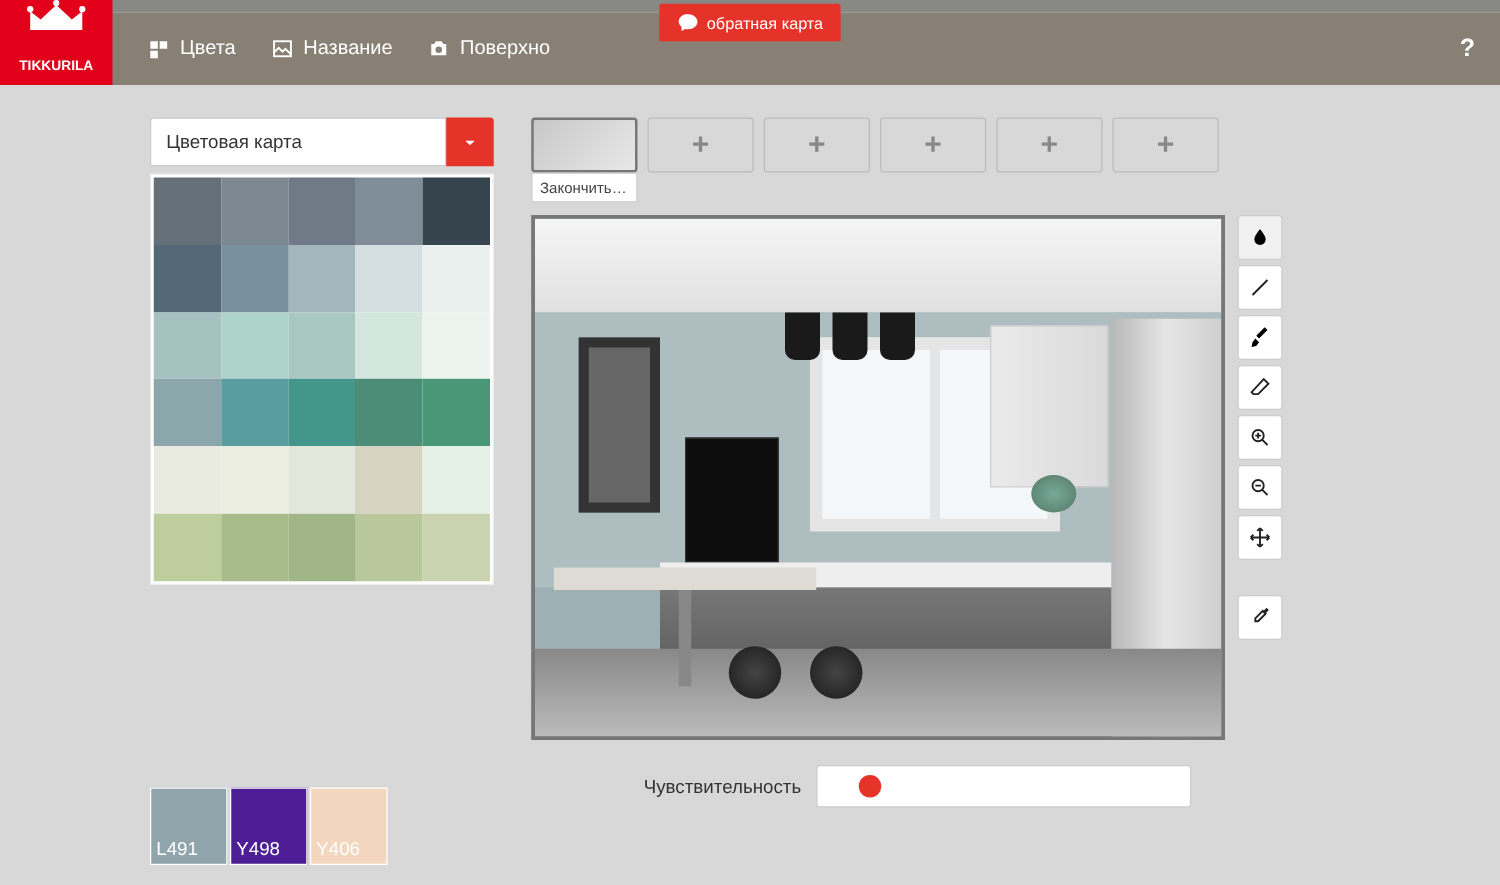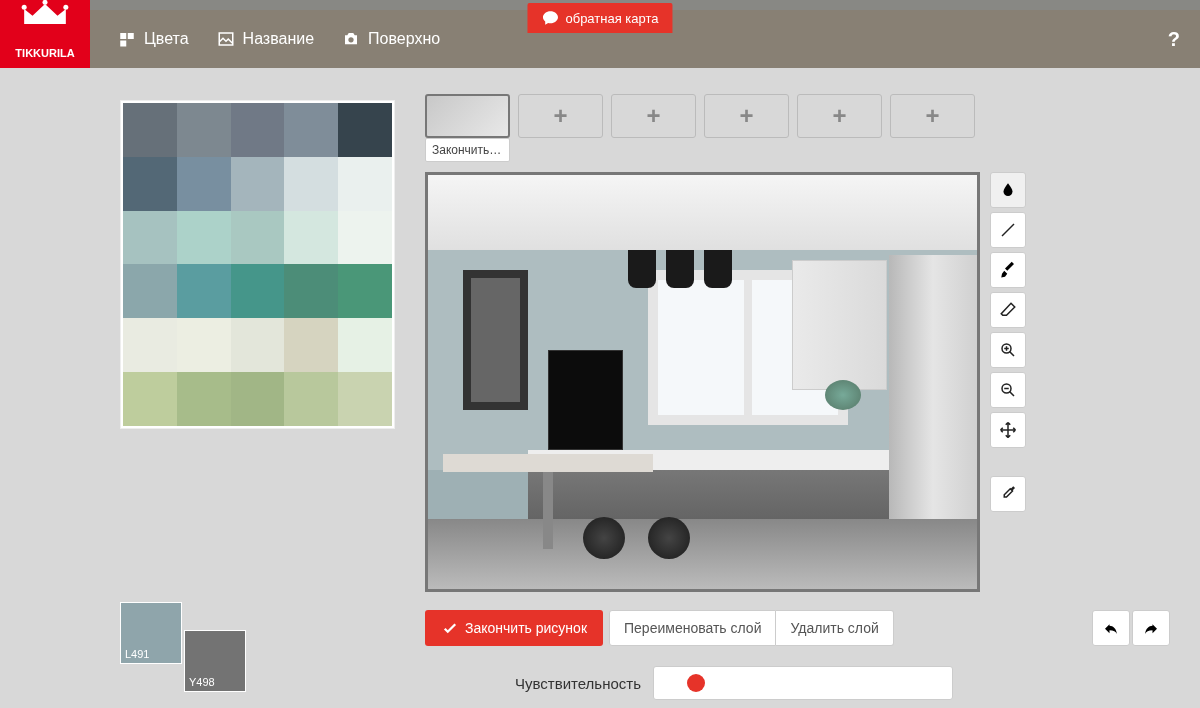--- a/index.html
+++ b/index.html
@@ -23,21 +23,21 @@
 .color-map-dd { width: 38px; background: #e63329; color: #fff; display: flex; align-items: center; justify-content: center; border-radius: 0 3px 0 0; cursor: pointer; }
 .search-row { display: flex; margin-top: 4px; }
 .search-input { flex: 1; padding: 10px 12px; border: 1px solid #ccc; font-size: 15px; color: #555; border-radius: 3px 0 0 3px; }
 .search-btn { width: 38px; background: #e63329; color: #fff; display: flex; align-items: center; justify-content: center; border-radius: 0 3px 3px 0; cursor: pointer; }
 
 .swatch-grid { margin-top: 6px; display: grid; grid-template-columns: repeat(5, 1fr); gap: 0; border: 1px solid #eee; background: #fff; padding: 2px; width: 100%; }
 .swatch { aspect-ratio: 1/1; cursor: pointer; }
 
 .selected-row { display: flex; gap: 2px; position: absolute; bottom: 16px; left: 120px; }
 .sel-swatch { width: 62px; height: 62px; position: relative; cursor: pointer; border: 1px solid #fff; }
-.sel-label { position: absolute; bottom: 3px; left: 4px; font-size: 11px; color: #fff; }
+.sel-label { position: absolute; bottom: 3px; left: 4px; font-size: 15px; color: #fff; }
 
 .main-area { flex: 1; display: flex; flex-direction: column; gap: 10px; }
 .surface-tabs { display: flex; gap: 8px; }
 .surface-tab { width: 85px; }
 .surface-thumb { height: 44px; border: 1px solid #bbb; background: #d8d8d8; border-radius: 3px; display: flex; align-items: center; justify-content: center; color: #888; font-size: 24px; font-weight: bold; cursor: pointer; }
 .surface-tab.active .surface-thumb { background: linear-gradient(135deg, #c8c8c8, #e8e8e8); border: 2px solid #777; }
 .surface-label { font-size: 12px; color: #444; background: #fff; padding: 4px 6px; border: 1px solid #ccc; border-radius: 2px; text-align: left; white-space: nowrap; overflow: hidden; text-overflow: ellipsis; }
 
 .canvas-wrap { position: relative; display: flex; gap: 10px; }
 .canvas { width: 555px; height: 420px; border: 3px solid #777; background: #9eb0b4; position: relative; overflow: hidden; }
@@ -125,20 +125,28 @@
         <path d="M4 7h3l2-3h6l2 3h3v12H4z"></path>
         <circle cx="12" cy="13" r="3.5" fill="#888074"></circle>
       </svg>
     <span>Поверхно</span>
   </div>
   <div class="nav-help">?</div>
 </div>
 
 <div class="content">
   <div class="left-panel">
+    <div class="color-map-header">
+      <button class="color-map-btn">Цветовая карта</button>
+      <div class="color-map-dd">
+        <svg viewBox="0 0 24 24" fill="#fff">
+            <path d="M7 10l5 5 5-5z"></path>
+          </svg>
+      </div>
+    </div>
     <div class="swatch-grid" id="swatch-grid">
         <div class="swatch" style="background: rgb(102, 112, 121);"></div>
         <div class="swatch" style="background: rgb(125, 136, 144);"></div>
         <div class="swatch" style="background: rgb(112, 121, 134);"></div>
         <div class="swatch" style="background: rgb(127, 141, 153);"></div>
         <div class="swatch" style="background: rgb(54, 68, 77);"></div>
         <div class="swatch" style="background: rgb(83, 104, 118);"></div>
         <div class="swatch" style="background: rgb(120, 143, 160);"></div>
         <div class="swatch" style="background: rgb(164, 181, 188);"></div>
         <div class="swatch" style="background: rgb(212, 222, 224);"></div>
@@ -258,54 +266,33 @@
           </div>
         <div class="tool-gap"></div>
         <div class="tool">
             <svg viewBox="0 0 24 24">
               <path d="M20 4l-3 3-2-2-8 8v3h3l8-8-2-2 3-3z" fill="none" stroke="#222" stroke-width="2"></path>
             </svg>
           </div>
       </div>
     </div>
 
-    <div class="action-row">
-      <div class="btn-red">
-        <svg viewBox="0 0 24 24" fill="none" stroke="#fff" stroke-width="3">
-            <path d="M5 13l4 4L19 7"></path>
-          </svg>
-        <span>Закончить рисунок</span>
-      </div>
-      <div style="display:flex;">
-        <div class="btn-grey first">Переименовать слой</div>
-        <div class="btn-grey last">Удалить слой</div>
-      </div>
-      <div class="undo-redo">
-        <div class="tool">
-            <svg viewBox="0 0 24 24">
-              <path d="M10 7L4 13l6 6v-4c5 0 9 2 10 5-1-7-5-11-10-11z"></path>
-            </svg>
-          </div>
-        <div class="tool">
-            <svg viewBox="0 0 24 24">
-              <path d="M14 7l6 6-6 6v-4c-5 0-9 2-10 5 1-7 5-11 10-11z"></path>
-            </svg>
-          </div>
-      </div>
-    </div>
 
     <div class="sensitivity-row">
       <span class="sens-label">Чувствительность</span>
       <div class="slider">
         <div class="slider-thumb"></div>
       </div>
     </div>
   </div>
 </div>
 
 <div class="selected-row" id="selected-row">
     <div class="sel-swatch" style="background: rgb(143, 165, 171);">
       <span class="sel-label">L491</span>
     </div>
-    <div class="sel-swatch" style="background: #737373; margin-top: 28px;">
+    <div class="sel-swatch" style="background: #4c1d95;">
       <span class="sel-label">Y498</span>
     </div>
+    <div class="sel-swatch" style="background: rgb(242, 215, 190);">
+      <span class="sel-label">Y406</span>
+    </div>
   </div>
 
 </body></html>

